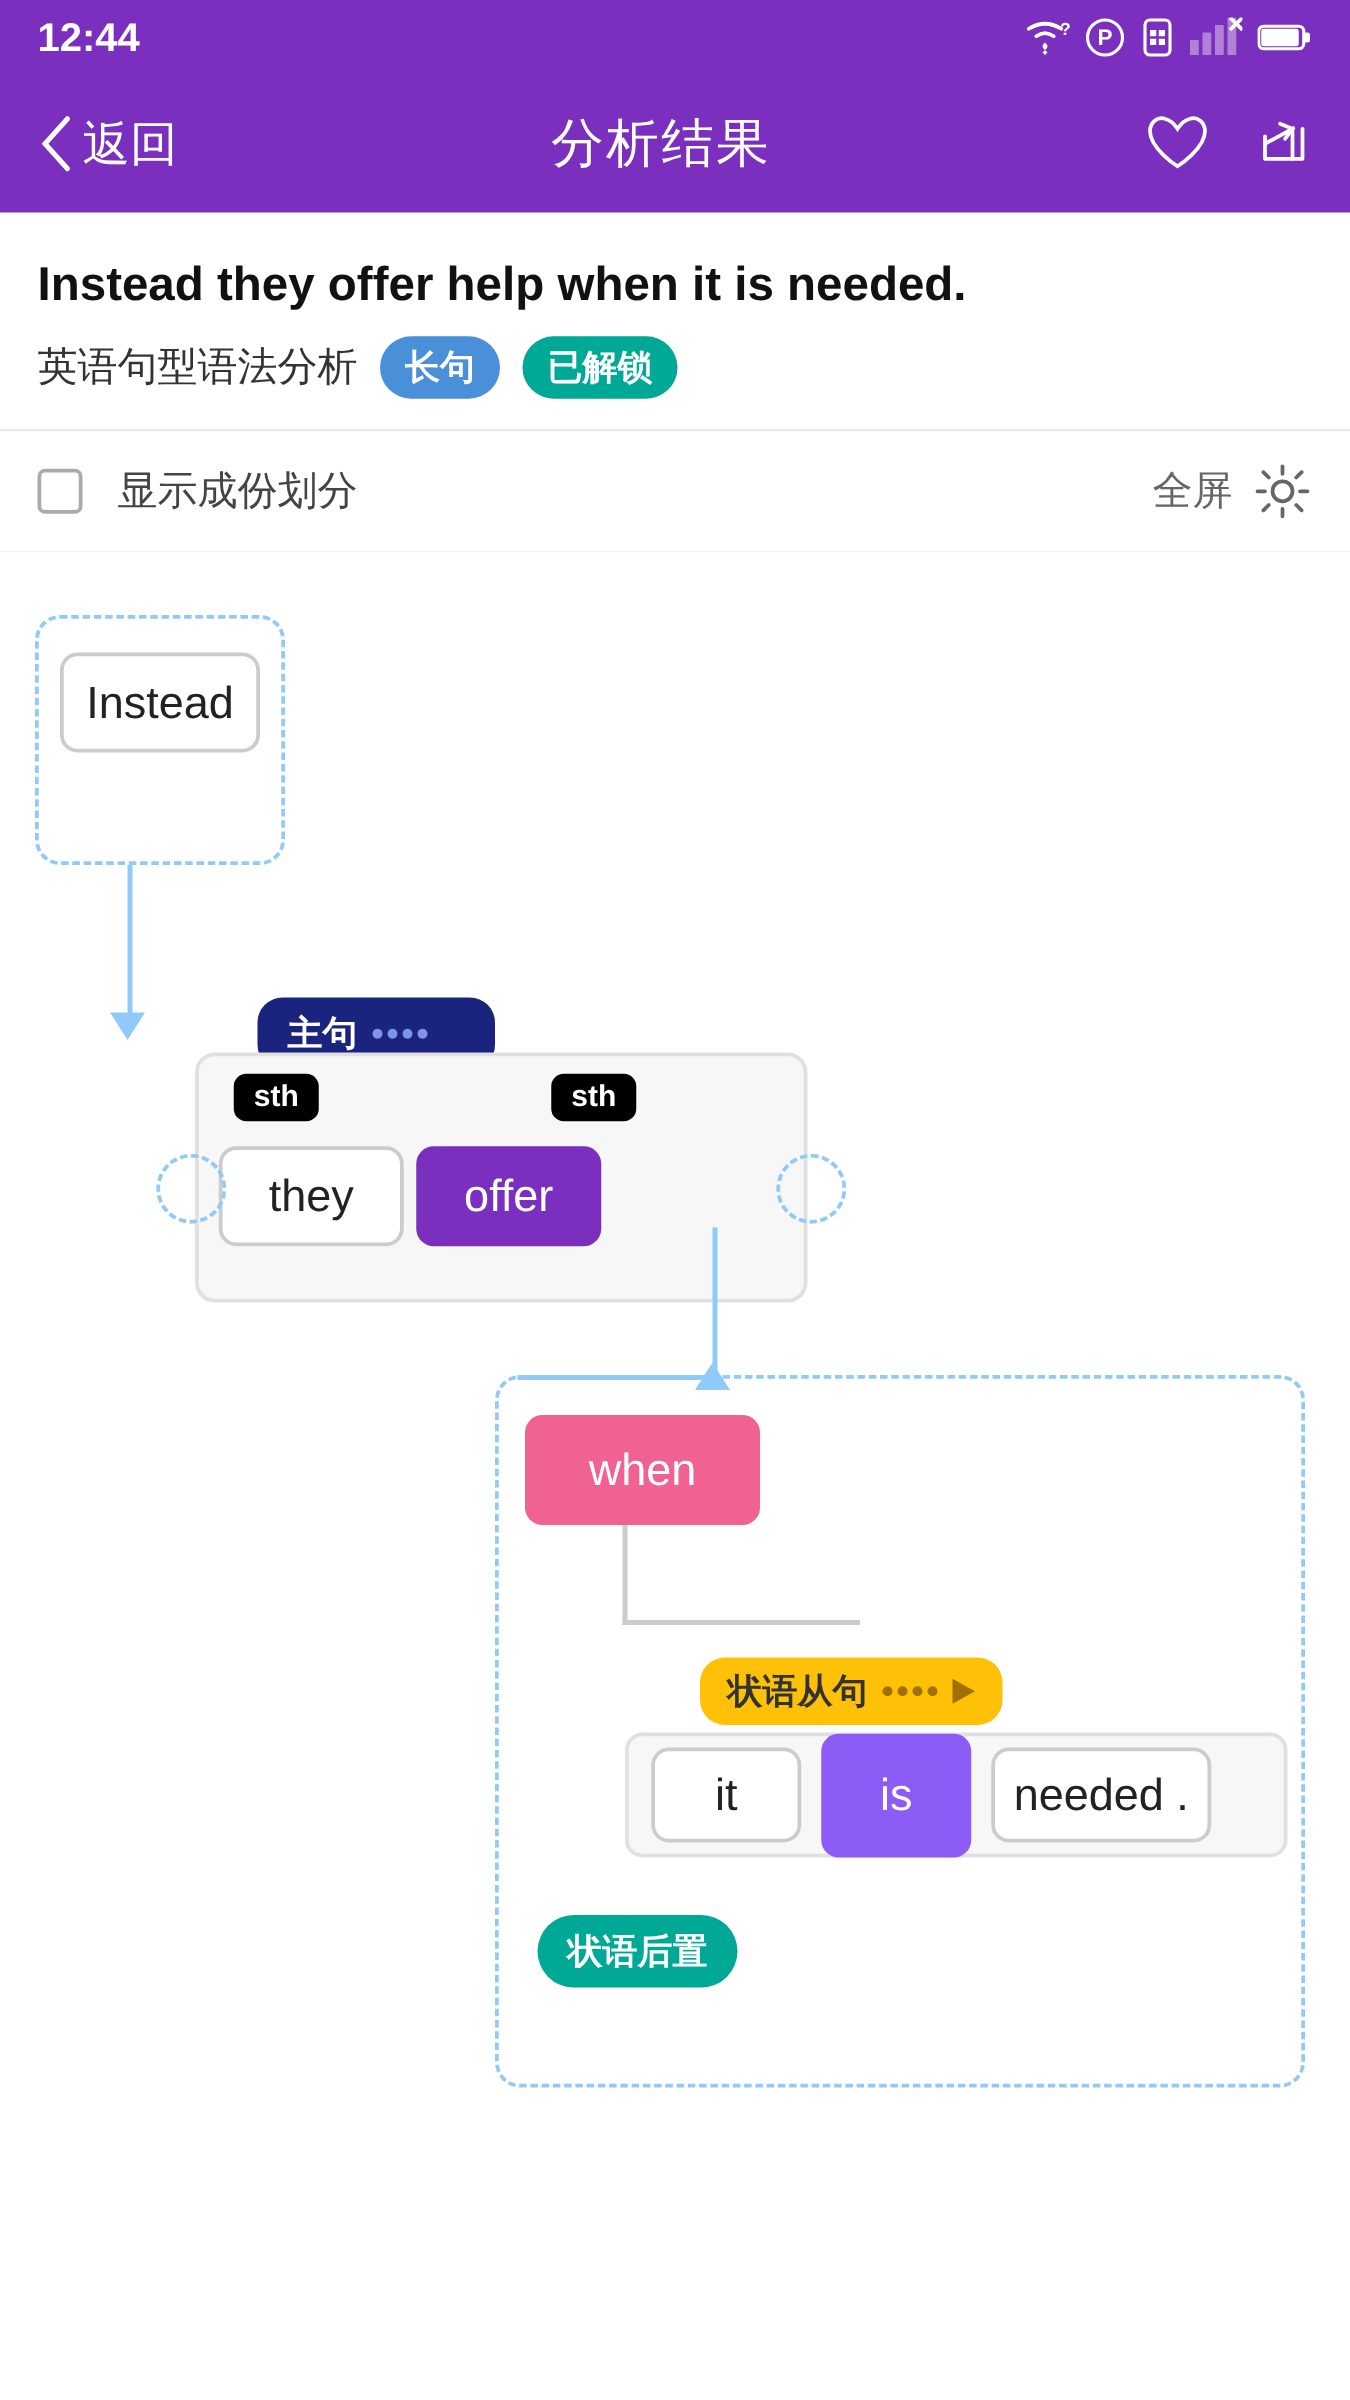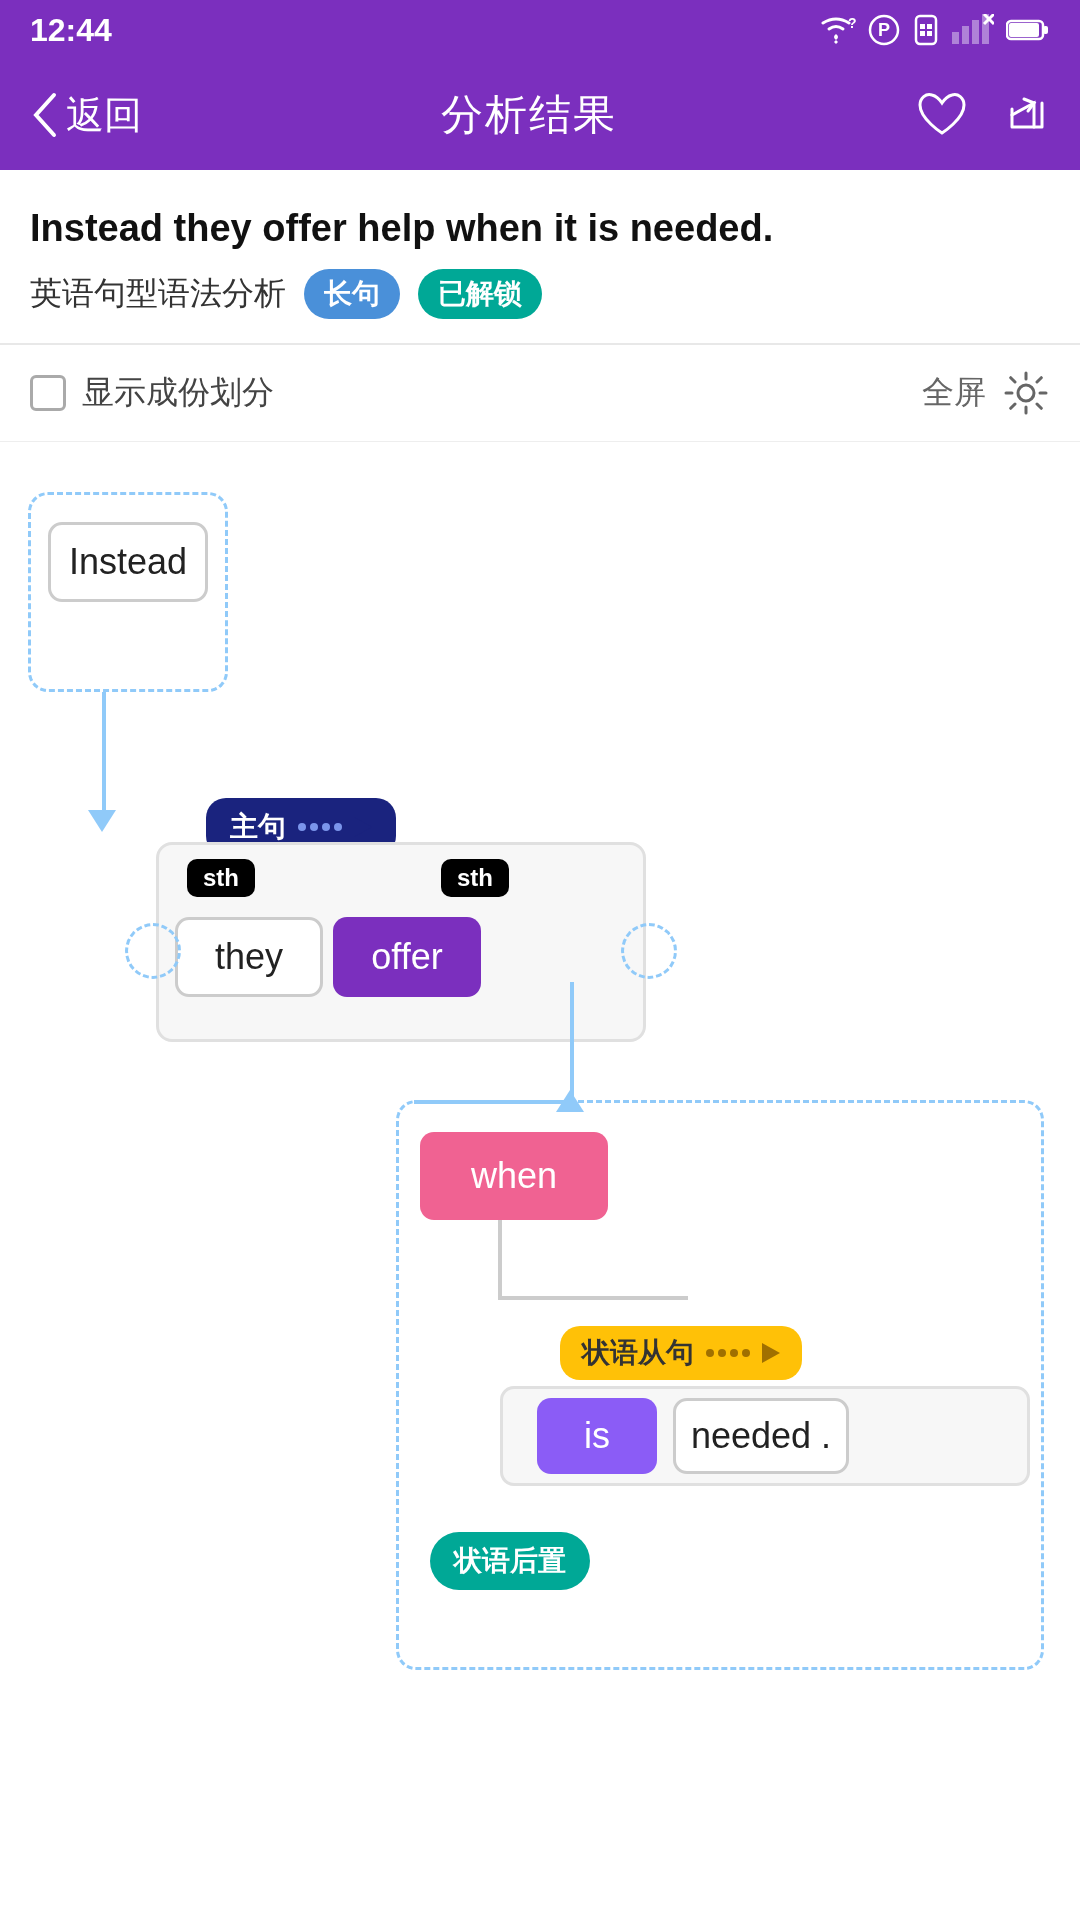--- a/index.html
+++ b/index.html
@@ -98,21 +98,21 @@
     .controls-row {
       display: flex;
       align-items: center;
       justify-content: space-between;
       padding: 24px 30px;
       border-bottom: 1px solid #eee;
     }
     .checkbox-label {
       display: flex;
       align-items: center;
-      gap: 16px;
+      gap: 28px;
       font-size: 32px;
       color: #444;
       cursor: pointer;
     }
     .checkbox {
       width: 36px;
       height: 36px;
       border: 3px solid #aaa;
       border-radius: 6px;
     }
@@ -405,22 +405,25 @@
       <span class="dot" style="background:#a07000;"></span>
       <span class="dot" style="background:#a07000;"></span>
       <span class="dot" style="background:#a07000;"></span>
     </span>
     <div class="arrow-right" style="border-left-color:#a07000; margin-left:4px;"></div>
   </div>
 
   <div style="position:absolute; left:500px; top:944px; width:530px; height:100px;
               border:3px solid #e0e0e0; border-radius:14px; background:#f7f7f7; display:flex; align-items:center;">
 
-
-    <div class="word-box word-box-light-purple" style="position:relative; left:34px; width:120px; height:76px;">
+    <div class="word-box word-box-outline" style="position:relative; left:18px; width:120px; height:76px;">
+      <span>it</span>
+    </div>
+
+    <div class="word-box word-box-light-purple" style="position:relative; left:34px; width:120px; height:99px;">
       <span>is</span>
     </div>
 
     <div class="word-box word-box-outline" style="position:relative; left:50px; width:176px; height:76px;">
       <span>needed .</span>
     </div>
   </div>
 
   <div class="status-label" style="left:430px; top:1090px;">
     <span>状语后置</span>

